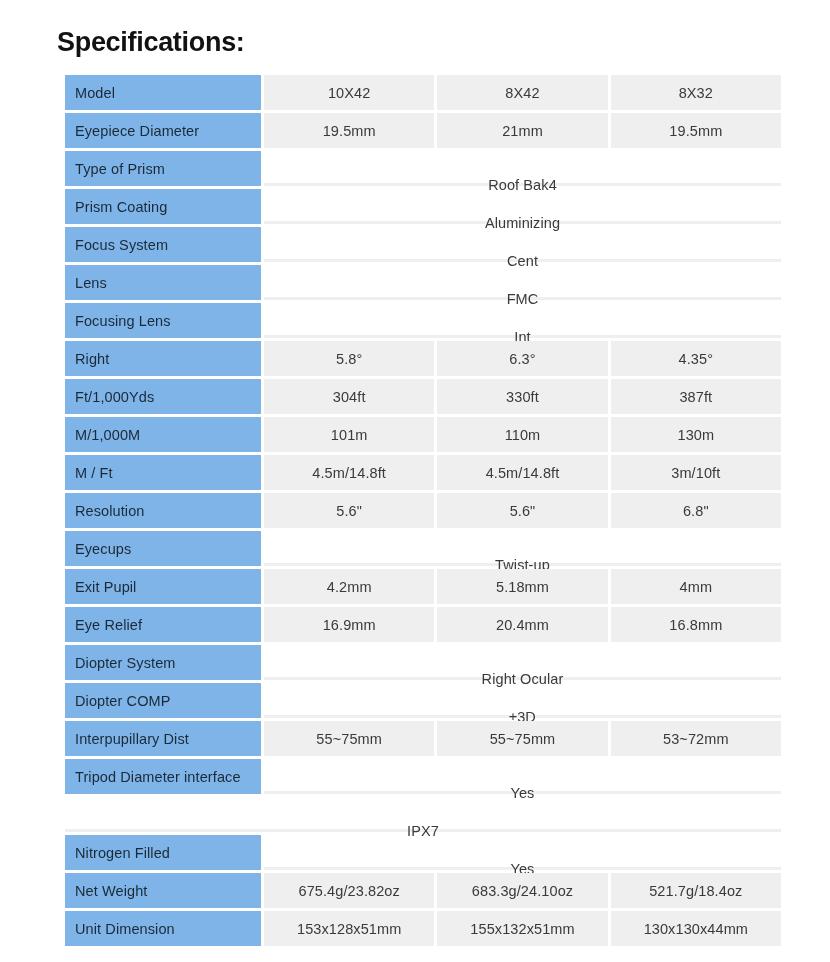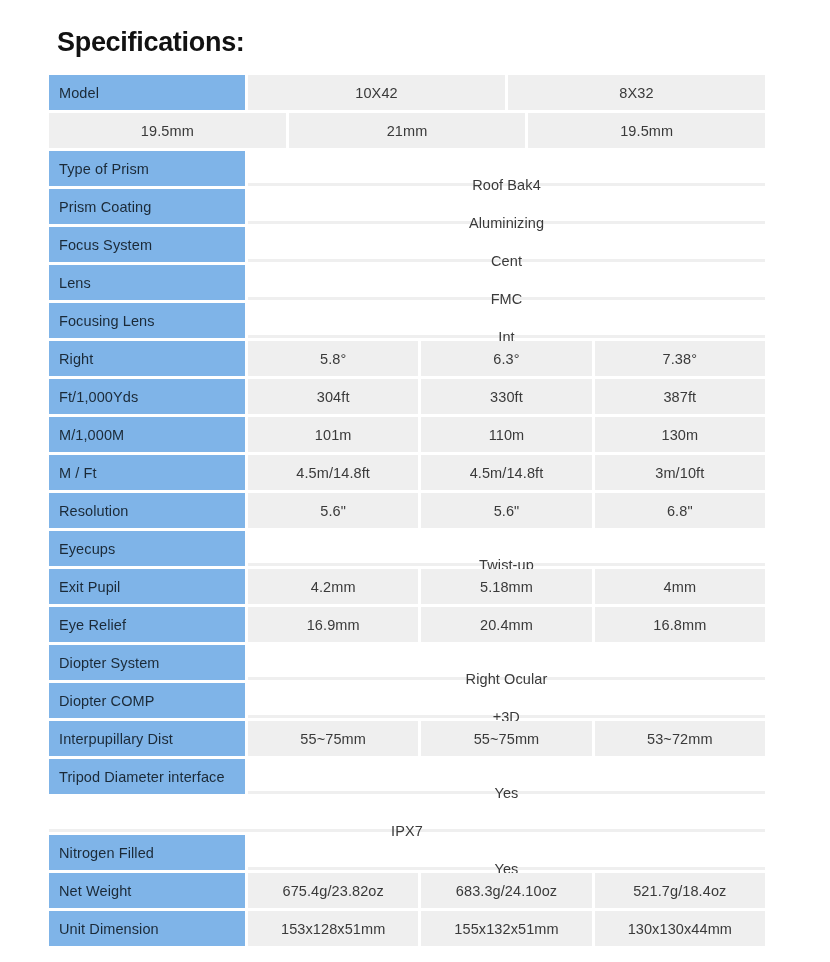--- a/index.html
+++ b/index.html
@@ -27,21 +27,21 @@
     top: 26px;
     font-size: 27px;
     font-weight: bold;
     color: #121212;
     letter-spacing: -0.3px;
     line-height: 32px;
     white-space: nowrap;
   }
   #spec-table {
     position: absolute;
-    left: 49px;
+    left: 65px;
     top: 75px;
     width: 716px;
     display: flex;
     flex-direction: column;
     gap: 3px;
   }
   .spec-row {
     display: flex;
     flex-direction: row;
     gap: 3px;
@@ -84,23 +84,25 @@
 <body>
 
 <div id="page">
 
   <div id="page-title">Specifications:</div>
 
   <div id="spec-table">
       <div class="spec-row">
         <div class="spec-label">Model</div>
         <div class="spec-value col">10X42</div>
+        <div class="spec-value col">8X42</div>
         <div class="spec-value col">8X32</div>
       </div>
       <div class="spec-row">
+        <div class="spec-label">Eyepiece Diameter</div>
         <div class="spec-value col">19.5mm</div>
         <div class="spec-value col">21mm</div>
         <div class="spec-value col">19.5mm</div>
       </div>
       <div class="spec-row">
         <div class="spec-label">Type of Prism</div>
         <div class="spec-value span-all">Roof Bak4</div>
       </div>
       <div class="spec-row">
         <div class="spec-label">Prism Coating</div>
@@ -115,21 +117,21 @@
         <div class="spec-value span-all">FMC</div>
       </div>
       <div class="spec-row">
         <div class="spec-label">Focusing Lens</div>
         <div class="spec-value span-all">Int</div>
       </div>
       <div class="spec-row">
         <div class="spec-label">Right</div>
         <div class="spec-value col">5.8°</div>
         <div class="spec-value col">6.3°</div>
-        <div class="spec-value col">7.38°</div>
+        <div class="spec-value col">4.35°</div>
       </div>
       <div class="spec-row">
         <div class="spec-label">Ft/1,000Yds</div>
         <div class="spec-value col">304ft</div>
         <div class="spec-value col">330ft</div>
         <div class="spec-value col">387ft</div>
       </div>
       <div class="spec-row">
         <div class="spec-label">M/1,000M</div>
         <div class="spec-value col">101m</div>

